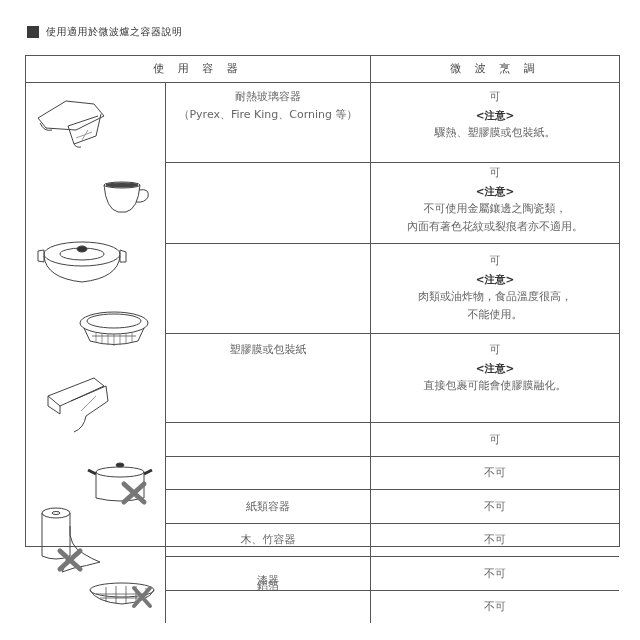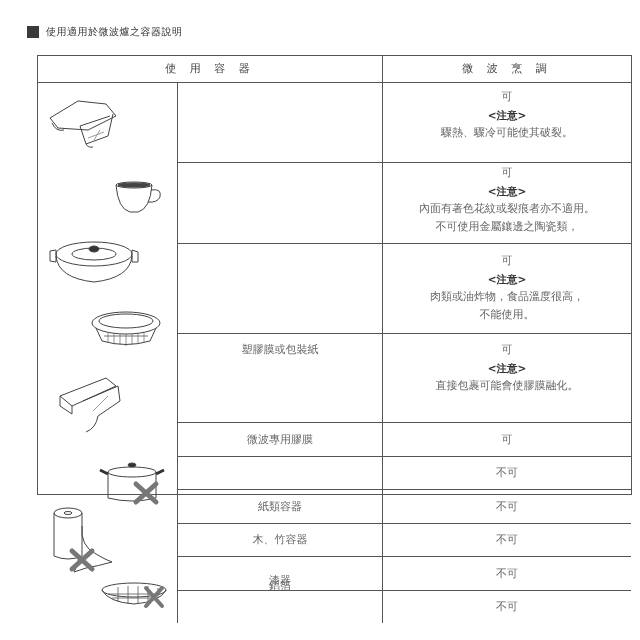--- a/index.html
+++ b/index.html
@@ -1,22 +1,22 @@
 <!DOCTYPE html>
 <html><head>
 <meta charset="utf-8">
 <style>
   html, body { margin:0; padding:0; background:#ffffff; }
   body { width:640px; height:640px; position:relative; overflow:hidden;
          font-family:"DejaVu Sans","Liberation Sans",sans-serif; color:#555; }
   .title { position:absolute; left:27px; top:22px; height:20px; display:flex; align-items:center;
            font-size:10px; color:#333; letter-spacing:0.5px; }
   .title .sq { width:12px; height:12px; background:#3a3a3a; margin-right:7px; display:inline-block; }
-  .tbl { position:absolute; left:25px; top:55px; width:595px; height:440px;
-         border:1.5px solid #555; box-sizing:border-box;margin-left:12px; }
+  .tbl { position:absolute; left:25px; top:55px; width:595px; height:492px;
+         border:1.5px solid #555; box-sizing:border-box; }
   .hline { position:absolute; height:0; border-top:1.5px solid #555; }
   .vline { position:absolute; width:0; border-left:1.5px solid #555; }
   .cell { position:absolute; display:flex; flex-direction:column; align-items:center;
           text-align:center; font-size:11px; line-height:18px; color:#666; }
   .hdr { font-size:11px; letter-spacing:5px; color:#444; justify-content:center; }
   .caution { color:#333; font-weight:bold; font-size:10.5px; }
   .imgcol { position:absolute; left:0; top:0; }
   svg { display:block; }
 </style>
 </head>
@@ -43,52 +43,53 @@
   <div class="vline" style="left:139px;top:26px;height:541px;"></div>
   <div class="vline" style="left:344px;top:0;height:567px;"></div>
 
   <div class="cell hdr" style="left:0;top:0;width:344px;height:26px;">
     <span>使 用 容 器</span>
   </div>
   <div class="cell hdr" style="left:345px;top:0;width:248px;height:26px;">
     <span>微 波 烹 調</span>
   </div>
 
+  <div class="cell" style="left:140px;top:32px;width:204px;">
+    <span>耐熱玻璃容器</span>
+    <span>（Pyrex、Fire King、Corning 等）</span>
+  </div>
   <div class="cell" style="left:345px;top:32px;width:248px;">
     <span>可</span>
     <span class="caution">&lt;注意&gt;</span>
-    <span>驟熱、驟冷可能使其破裂。</span>
+    <span>驟熱、塑膠膜或包裝紙。</span>
   </div>
 
   <div class="cell" style="left:345px;top:108px;width:248px;">
     <span>可</span>
     <span class="caution">&lt;注意&gt;</span>
+    <span>不可使用金屬鑲邊之陶瓷類，</span>
     <span>內面有著色花紋或裂痕者亦不適用。</span>
-    <span>不可使用金屬鑲邊之陶瓷類，</span>
   </div>
 
   <div class="cell" style="left:345px;top:196px;width:248px;">
     <span>可</span>
     <span class="caution">&lt;注意&gt;</span>
     <span>肉類或油炸物，食品溫度很高，</span>
     <span>不能使用。</span>
   </div>
 
   <div class="cell" style="left:140px;top:285px;width:204px;">
     <span>塑膠膜或包裝紙</span>
   </div>
   <div class="cell" style="left:345px;top:285px;width:248px;">
     <span>可</span>
     <span class="caution">&lt;注意&gt;</span>
     <span>直接包裹可能會使膠膜融化。</span>
   </div>
 
-  <div class="cell" style="left:140px;top:367px;width:204px;height:33px;justify-content:center;">
-    <span>微波專用膠膜</span>
-    </div>
   <div class="cell" style="left:345px;top:367px;width:248px;height:33px;justify-content:center;">
     <span>可</span>
     </div>
 
   <div class="cell" style="left:345px;top:401px;width:248px;height:32px;justify-content:center;">
     <span>不可</span>
     </div>
 
   <div class="cell" style="left:140px;top:434px;width:204px;height:33px;justify-content:center;">
     <span>紙類容器</span>

